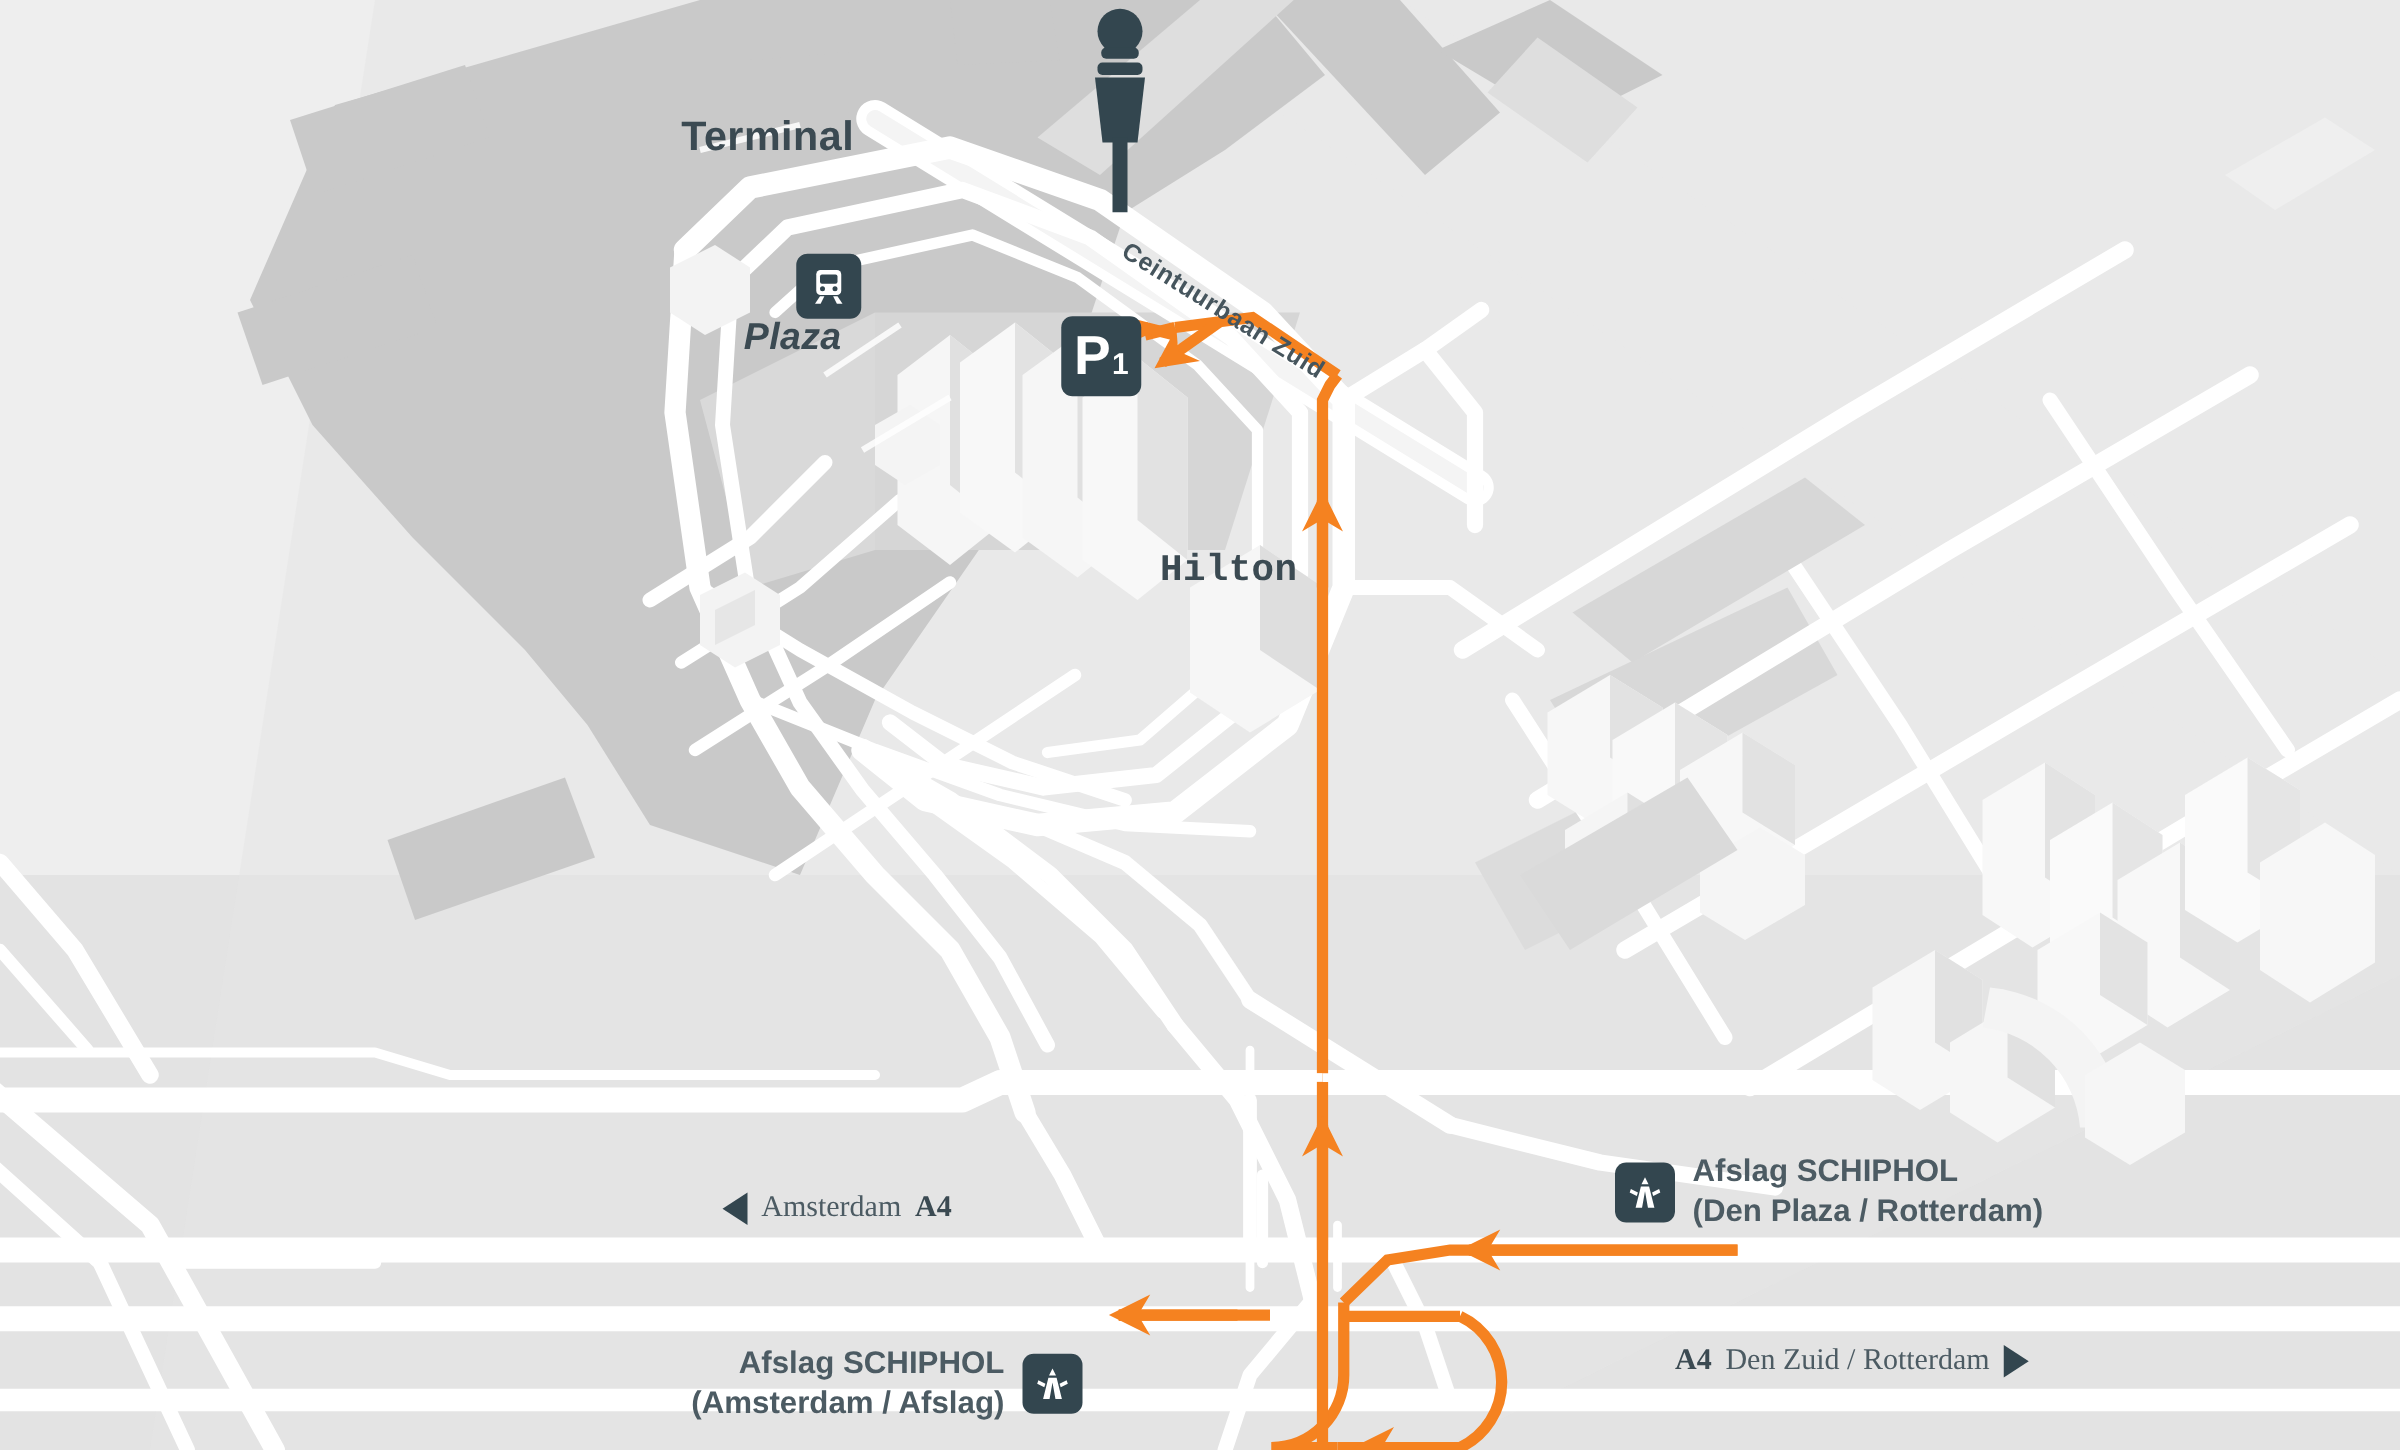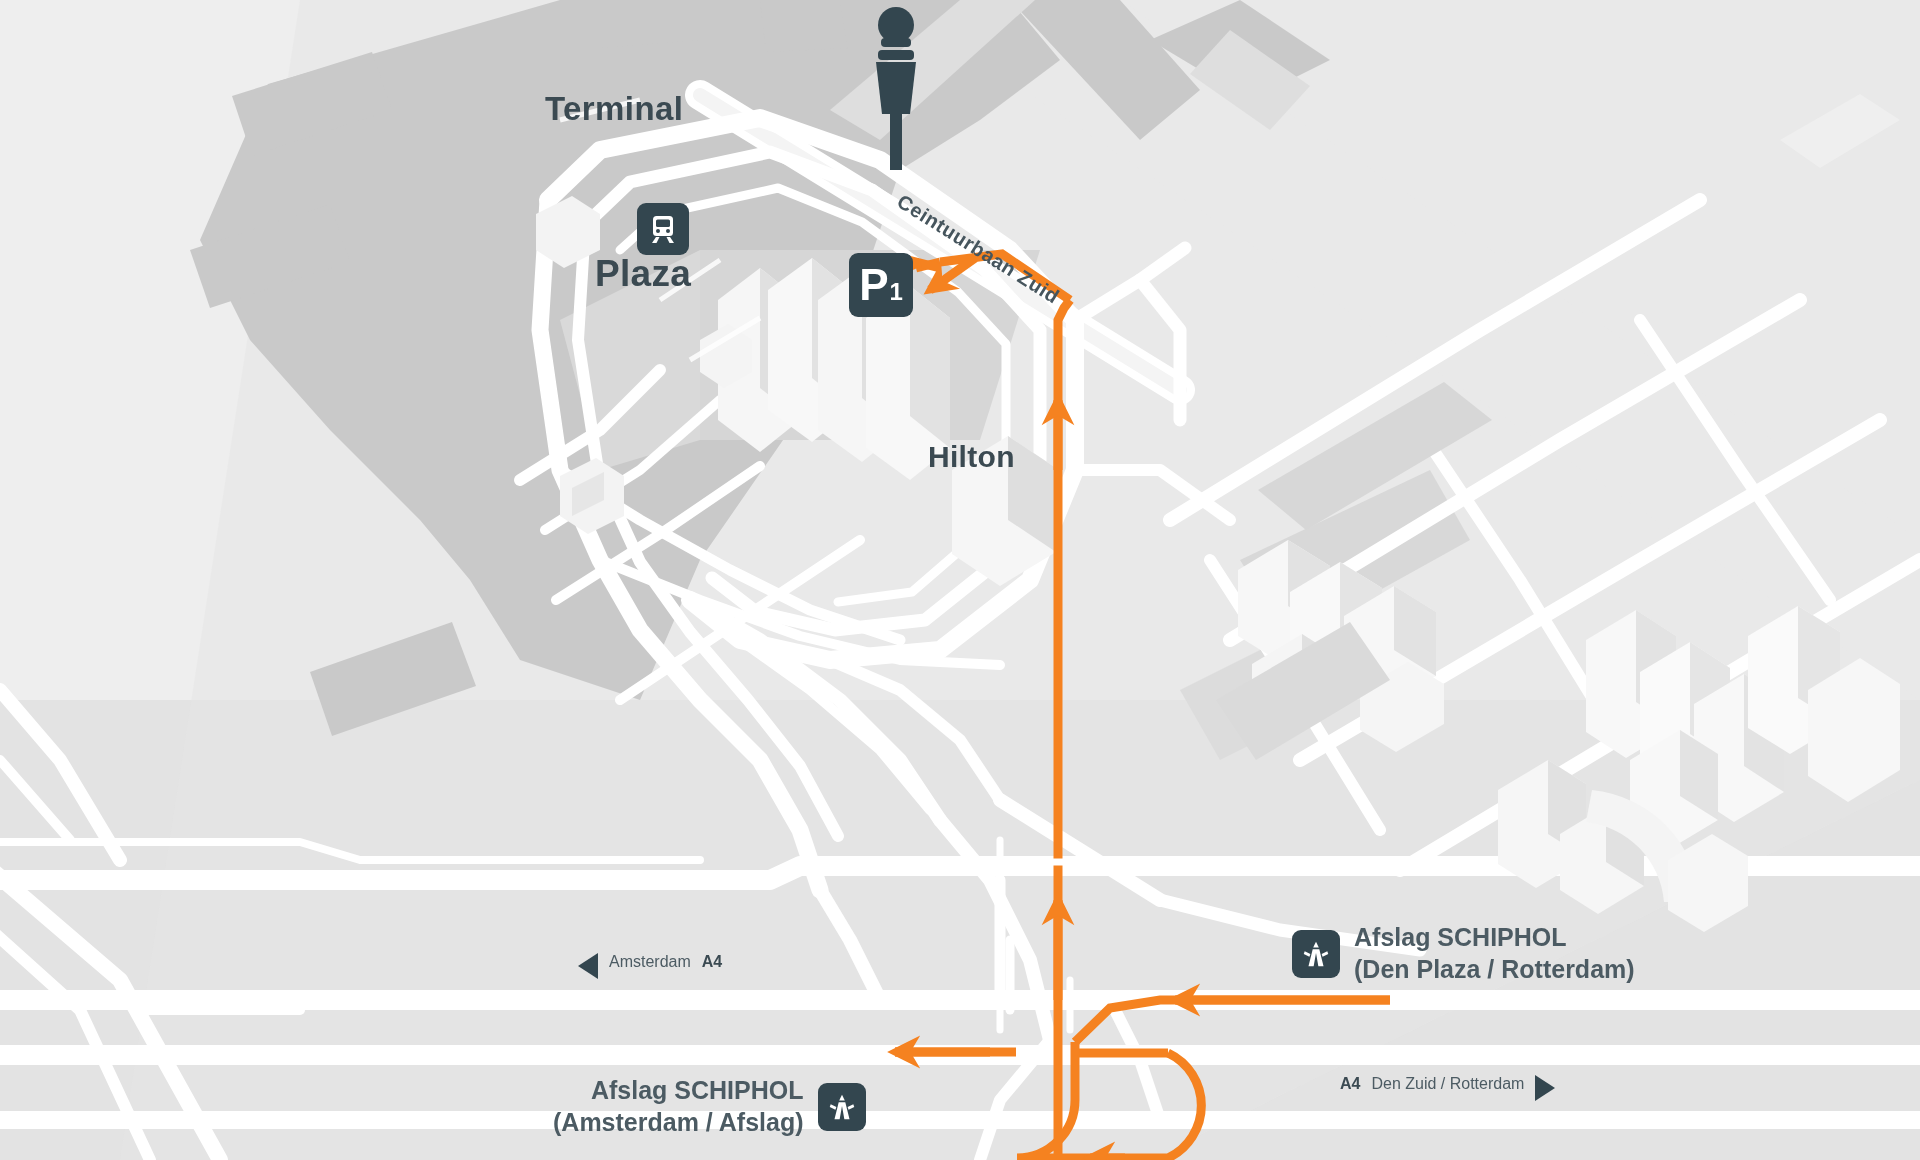--- a/index.html
+++ b/index.html
@@ -24,39 +24,40 @@
     display: block;
   }
   .map-label {
     position: absolute;
     color: #3b4a52;
     font-weight: bold;
     white-space: nowrap;
     pointer-events: none;
   }
   .lbl-terminal { font-size: 33px; letter-spacing: 0.4px; }
-  .lbl-plaza    { font-size: 37px; letter-spacing: 0.3px; }
+  .lbl-plaza    { font-size: 30px; letter-spacing: 0.3px; font-style: italic; }
   .lbl-hilton   { font-size: 30px; letter-spacing: 0.3px; }
   .lbl-street   { font-size: 20px; color: #46555d; letter-spacing: 0.6px; }
   .poi-badge {
     position: absolute;
     background: #33464f;
     border-radius: 9px;
     display: flex;
     align-items: center;
     justify-content: center;
   }
   .dir-label {
     position: absolute;
     color: #4c5b63;
-    font-size: 16px;
+    font-size: 24px;
     white-space: nowrap;
     display: flex;
-    align-items: flex-start;
+    align-items: center;
     gap: 11px;
+    font-family: Liberation Serif, serif;
   }
   .dir-label .strong { font-weight: bold; color: #3b4a52; }
   .tri {
     width: 0; height: 0;
     border-top: 13px solid transparent;
     border-bottom: 13px solid transparent;
   }
   .tri-left  { border-right: 20px solid #33464f; }
   .tri-right { border-left: 20px solid #33464f; }
   .exit-block {
@@ -327,21 +328,21 @@
   <div class="poi-badge" style="left:849px; top:253px; width:64px; height:64px;">
     <span style="color:#ffffff; font-size:44px; font-weight:bold; line-height:1;
                  display:flex; align-items:baseline;">
       <span>P</span>
         <span style="font-size:24px; margin-left:1px;">1</span>
     </span>
   </div>
 
   <div class="map-label lbl-street" style="left:905px; top:190px; transform:rotate(32deg); transform-origin:left top;">Ceintuurbaan Zuid</div>
 
-  <div class="map-label lbl-hilton" style="left:928px; top:440px;">Hilton</div>
+  <div class="map-label lbl-hilton" style="left:928px; top:440px;font-family:Liberation Mono, monospace;">Hilton</div>
 
   <div class="dir-label" style="left:578px; top:953px;">
     <span class="tri tri-left"></span>
     <span>Amsterdam</span>
     <span class="strong">A4</span>
   </div>
 
   <div class="dir-label" style="left:1340px; top:1075px;">
     <span class="strong">A4</span>
     <span>Den Zuid / Rotterdam</span>

